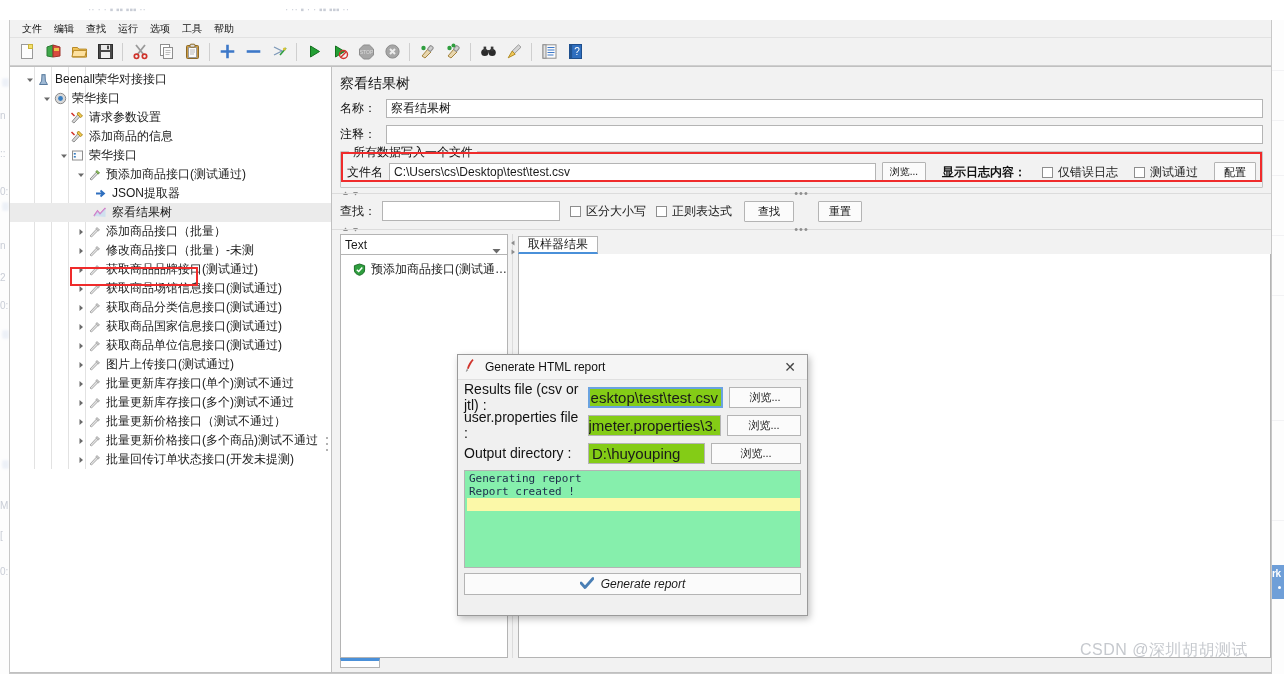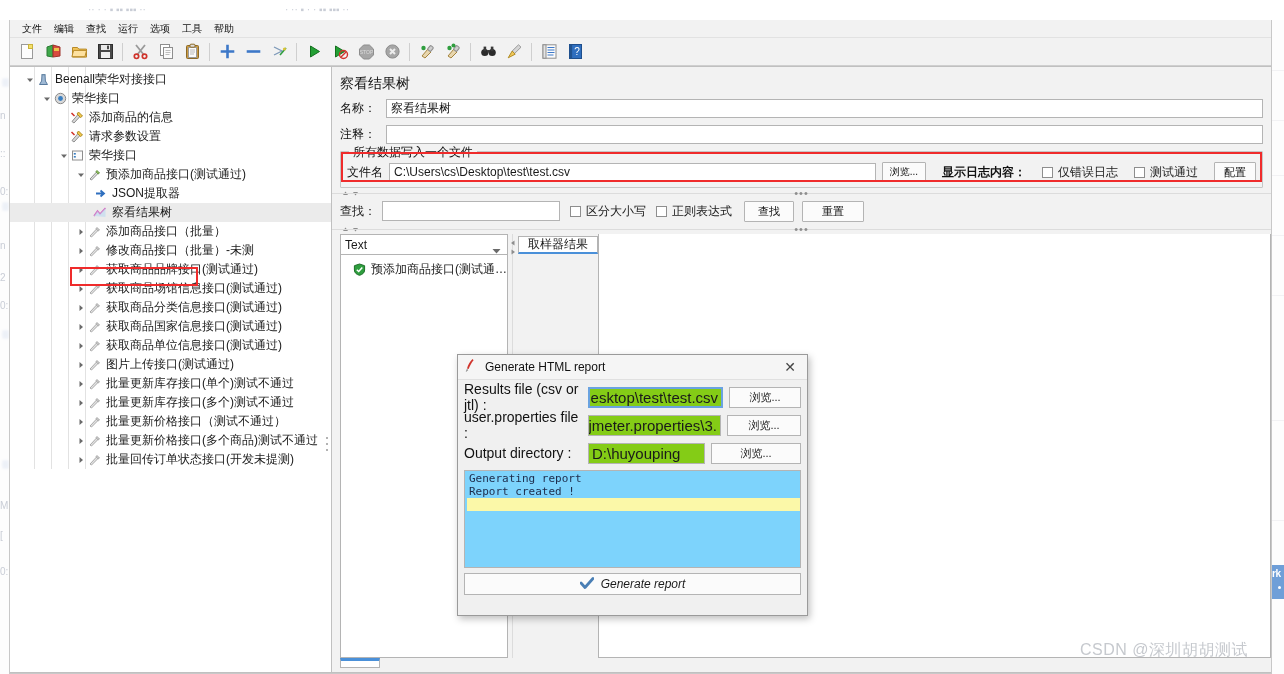--- a/index.html
+++ b/index.html
@@ -107,21 +107,21 @@
   #lower { flex:1 1 auto; display:flex; min-height:0; padding:0 0 0 8px; gap:0; }
   #res-tree-col { width:168px; display:flex; flex-direction:column; flex:0 0 168px; }
   #type-select { height:21px; border:1px solid #b4b4b4; background:#fff; display:flex;
      align-items:center; padding:0 4px; font-size:12px; position:relative; }
   #type-select .caret { position:absolute; right:6px; top:8px; }
   #res-tree { flex:1 1 auto; background:#fff; border:1px solid #b4b4b4; border-top:none; padding-top:5px; }
   #res-tree .trow { padding-left:10px; }
   #lower-splitter { width:10px; display:flex; align-items:center; justify-content:center; position:relative;}
   #lower-splitter .v { width:1px; background:#dcdcdc; position:absolute; top:0; bottom:0; left:4px;}
   #lower-splitter .ar { position:absolute; top:6px; left:2px; display:flex; flex-direction:column; gap:3px;}
-  #tabs-col { flex:1 1 auto; display:flex; flex-direction:row; min-width:0; }
+  #tabs-col { flex:1 1 auto; display:flex; flex-direction:column; min-width:0; }
   #tabstrip { height:20px; display:flex; align-items:flex-end; }
   .tab { height:18px; background:#fff; border:1px solid #b4b4b4; border-bottom:2px solid #4a90d9;
      font-size:12px; padding:0 9px; display:flex; align-items:center; }
   #tabbody { flex:1 1 auto; background:#fff; border:1px solid #b4b4b4; border-top:none; }
   #bottom-strip { height:14px; background:#f2f2f2; flex:0 0 auto; position:relative; }
   #bottom-tab { position:absolute; left:8px; top:0; width:40px; height:10px;
      background:#fff; border:1px solid #b4b4b4; border-top:3px solid #4a90d9;}
 
   
   #dialog { position:absolute; left:457px; top:354px; width:351px; height:262px;
@@ -134,21 +134,21 @@
      justify-content:center; font-size:14px; color:#444; cursor:default;}
   #dlg-fields { padding:3px 6px 0 6px; flex:0 0 auto; }
   .dfrow { display:flex; align-items:center; height:28px; gap:6px; }
   .dfrow .dlbl { width:118px; font-size:14px; color:#111; flex:0 0 118px; }
   .dfrow .dinput { flex:1 1 auto; height:21px; border:1px solid #b4b4b4; background:#84cc16;
      font-size:15px; padding:0 3px; line-height:19px; overflow:hidden;
      white-space:nowrap; direction:rtl; text-align:left; }
   .dfrow .dinput.focus { border:2px solid #6aa3e0; line-height:17px; }
   .dfrow .dbtn { width:90px; height:21px; border:1px solid #b4b4b4; background:#fbfbfb;
      font-size:11px; display:flex; align-items:center; justify-content:center; cursor:default;}
-  #dlg-log { margin:3px 6px 0 6px; flex:1 1 auto; background:#7dd3fc; border:1px solid #b4b4b4;
+  #dlg-log { margin:3px 6px 0 6px; flex:1 1 auto; background:#86efac; border:1px solid #b4b4b4;
      font-family:"DejaVu Sans Mono","Liberation Mono",monospace; font-size:11px;
      color:#1d2b4a; padding:1px 0 0 2px; overflow:hidden; }
   #dlg-log .ln { height:13px; line-height:13px; padding-left:2px; white-space:nowrap;}
   #dlg-log .ln.hl { background:#fbf8a8; }
   #dlg-footer { padding:5px 6px 20px 6px; flex:0 0 auto;font-style:italic; }
   #gen-btn { height:22px; border:1px solid #b4b4b4; background:#fbfbfb; display:flex;
      align-items:center; justify-content:center; gap:7px; font-size:12px; cursor:default;}
 
   
   #watermark { position:absolute; left:1080px; top:640px; font-size:16px; color:#c6c9ce;
@@ -383,32 +383,32 @@
         </div>
 
         <div class="trow" style="padding-left:59px">
           <span class="ticon">
               <svg width="14" height="13" viewBox="0 0 14 13">
                 <path d="M2 10.5 L8 3.5 L10 5.5 L4 12 Z" fill="#d9d9d9" stroke="#8e8e8e"></path>
                 <path d="M8.5 1 L12.5 5 L10.5 6.5 L7 3 Z" fill="#f0c84a" stroke="#b08c26"></path>
                 <path d="M1.5 2 L4.5 5" stroke="#d0342c" stroke-width="1.6"></path>
               </svg>
             </span>
-          <span class="tlabel">添加商品的信息</span>
+          <span class="tlabel">请求参数设置</span>
         </div>
 
         <div class="trow" style="padding-left:59px">
           <span class="ticon">
               <svg width="14" height="13" viewBox="0 0 14 13">
                 <path d="M2 10.5 L8 3.5 L10 5.5 L4 12 Z" fill="#d9d9d9" stroke="#8e8e8e"></path>
                 <path d="M8.5 1 L12.5 5 L10.5 6.5 L7 3 Z" fill="#f0c84a" stroke="#b08c26"></path>
                 <path d="M1.5 2 L4.5 5" stroke="#d0342c" stroke-width="1.6"></path>
               </svg>
             </span>
-          <span class="tlabel">请求参数设置</span>
+          <span class="tlabel">添加商品的信息</span>
         </div>
 
         <div class="trow" style="padding-left:48px">
           <span class="twist">
               <svg width="8" height="8" viewBox="0 0 8 8">
                 <path d="M1 2.5 L7 2.5 L4 6 Z" fill="#6a6a6a"></path>
               </svg>
             </span>
           <span class="ticon">
               <svg width="13" height="13" viewBox="0 0 13 13">
@@ -698,21 +698,21 @@
         <span id="search-input"></span>
         <label class="cbox">
           <span class="bx"></span>
           <span>区分大小写</span>
         </label>
         <label class="cbox">
           <span class="bx"></span>
           <span>正则表达式</span>
         </label>
         <div class="btn" style="margin-left:12px;height:21px;padding:0 13px;">查找</div>
-        <div class="btn" style="margin-left:8px;height:21px;padding:0 19px;">重置</div>
+        <div class="btn" style="margin-left:24px;height:21px;padding:0 10px;">重置</div>
       </div>
 
       <div class="split-strip">
         <span class="line"></span>
         <span class="arrows">
           <svg width="7" height="7" viewBox="0 0 7 7">
               <path d="M3.5 1.5 L6 5 L1 5 Z" fill="#8d8d8d"></path>
             </svg>
           <svg width="7" height="7" viewBox="0 0 7 7">
               <path d="M1 2 L6 2 L3.5 5.5 Z" fill="#8d8d8d"></path>

